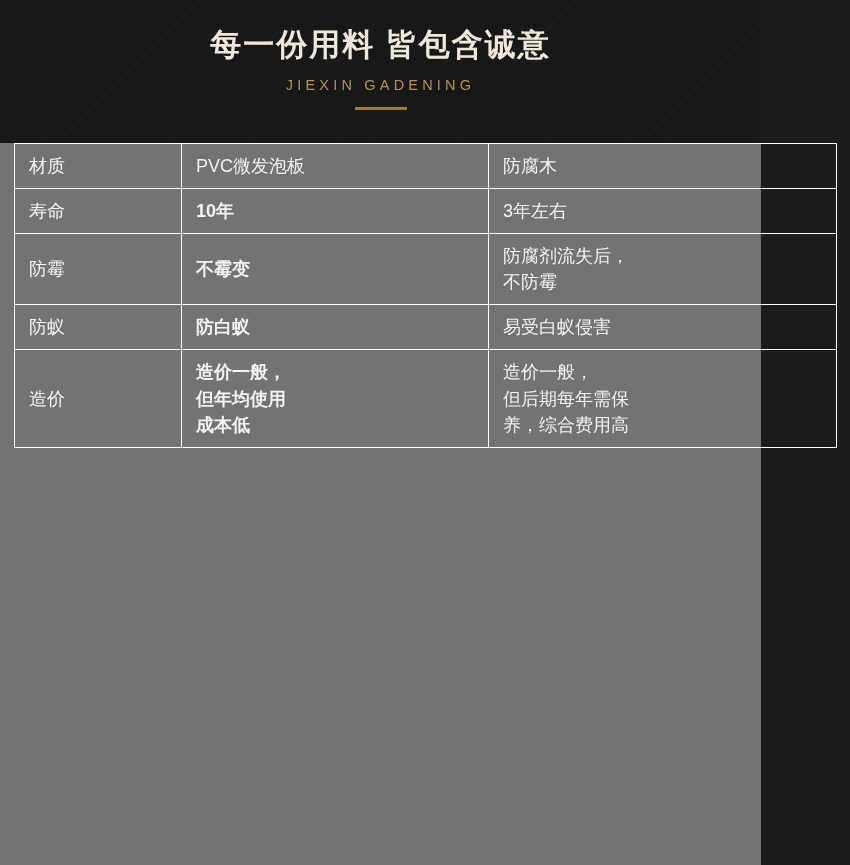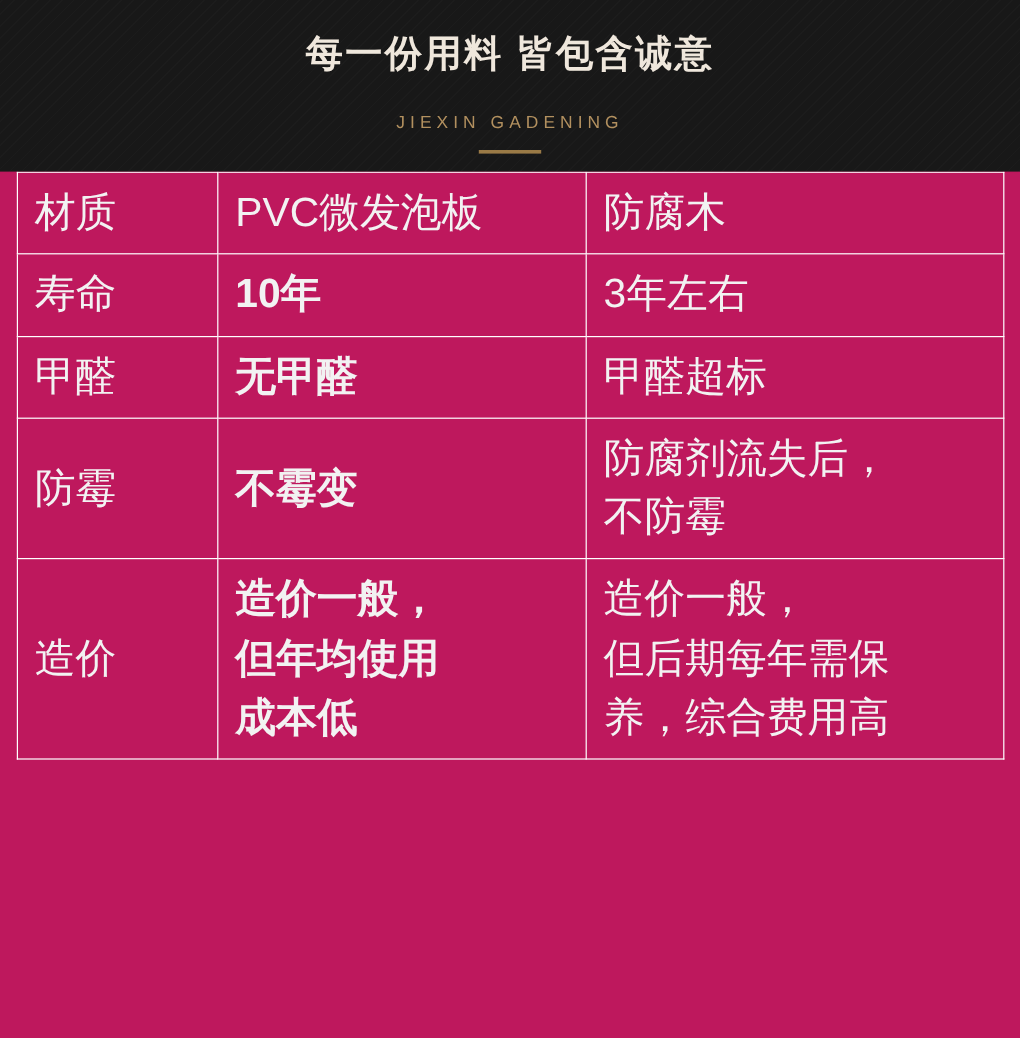--- a/index.html
+++ b/index.html
@@ -7,24 +7,24 @@
     padding: 0;
   }
   body {
     width: 850px;
     height: 865px;
     background: #1c1c1c;
     font-family: "Liberation Sans", sans-serif;
     overflow: hidden;
   }
   .page {
-    width: 850px;
+    width: 761px;
     height: 865px;
     position: relative;
-    background: #be185d;
+    background: #737373;
     display: flex;
     flex-direction: column;
   }
   
   .header {
     height: 143px;
     background: #181818;
     background-image: repeating-linear-gradient(
         -45deg,
         rgba(255,255,255,0.016) 0px,
@@ -45,21 +45,21 @@
     font-size: 31px;
     letter-spacing: 2px;
     font-weight: bold;
     line-height: 1.2;
     white-space: nowrap;
   }
   .header-sub {
     color: #b2905f;
     font-size: 14.5px;
     letter-spacing: 4.2px;
-    margin-top: 32px;
+    margin-top: 14px;
     font-weight: normal;
     white-space: nowrap;
   }
   .header-rule {
     width: 52px;
     height: 3px;
     background: #9a7a46;
     margin-top: 14px;
   }
   
@@ -70,21 +70,21 @@
   }
   table.compare {
     width: 822px;
     border-collapse: collapse;
     table-layout: fixed;
     background: transparent;
   }
   table.compare td {
     border: 1px solid #ffffff;
     color: #f2f2f2;
-    font-size: 34px;
+    font-size: 18px;
     line-height: 1.45;
     padding: 9px 12px 9px 14px;
     vertical-align: middle;
     box-sizing: border-box;
   }
   td.col-label { width: 167px; }
   td.col-a     { width: 307px; }
   td.col-b     { width: 348px; margin-left: 22px; }
 
   td.highlight {
@@ -113,28 +113,28 @@
             <td class="col-label">材质</td>
             <td class="col-a">PVC微发泡板</td>
             <td class="col-b">防腐木</td>
           </tr>
           <tr>
             <td class="col-label">寿命</td>
             <td class="col-a highlight">10年</td>
             <td class="col-b">3年左右</td>
           </tr>
           <tr>
-            <td class="col-label">甲醛</td>
-            <td class="col-a highlight">无甲醛</td>
-            <td class="col-b">甲醛超标</td>
-          </tr>
-          <tr>
             <td class="col-label">防霉</td>
             <td class="col-a highlight">不霉变</td>
             <td class="col-b multiline">防腐剂流失后，<br>不防霉</td>
+          </tr>
+          <tr>
+            <td class="col-label">防蚁</td>
+            <td class="col-a highlight">防白蚁</td>
+            <td class="col-b">易受白蚁侵害</td>
           </tr>
           <tr>
             <td class="col-label">造价</td>
             <td class="col-a highlight multiline">造价一般，<br>但年均使用<br>成本低</td>
             <td class="col-b multiline">造价一般，<br>但后期每年需保<br>养，综合费用高</td>
           </tr>
         </tbody>
     </table>
   </div>
 

